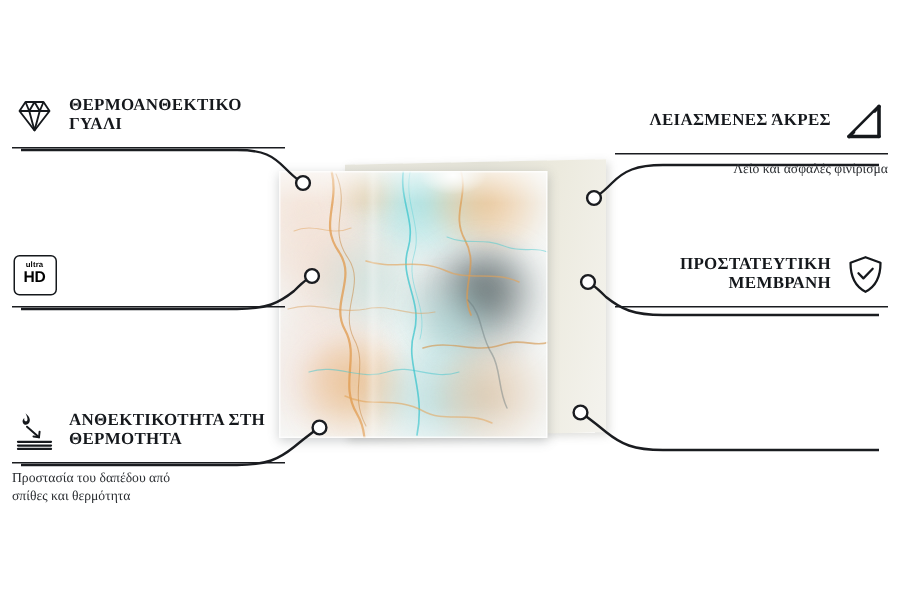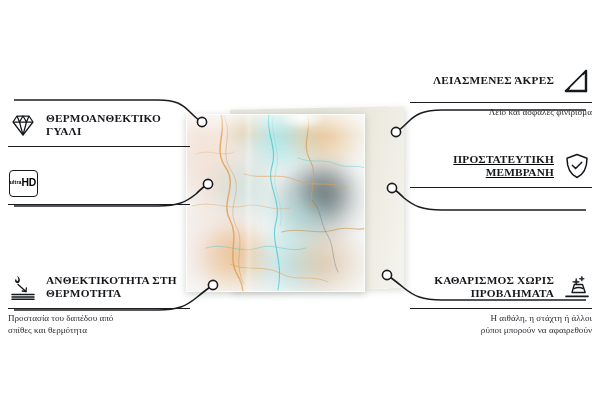--- a/index.html
+++ b/index.html
@@ -54,21 +54,21 @@
   }
   .rule{height:0;border-top:1.4px solid #1a1c20;margin-top:4px;}
   .fdesc{
     font-size:9.1px;line-height:11.6px;color:#2a2d31;margin-top:4px;
     font-family:"Liberation Serif", serif;
   }
 
   
   .hdbox{
     width:27px;height:25px;border:1.4px solid #15181c;border-radius:4px;
-    display:flex;flex-direction:row;align-items:center;justify-content:center;
+    display:flex;flex-direction:column;align-items:center;justify-content:center;
     font-family:"Liberation Sans", sans-serif;line-height:1;
   }
   .hdbox .u{font-size:5.2px;font-weight:700;letter-spacing:.1px;}
   .hdbox .h{font-size:10.4px;font-weight:700;margin-top:1px;letter-spacing:-.2px;}
 
   
   #lines{position:absolute;inset:0;width:600px;height:400px;pointer-events:none;}
 </style>
 </head>
 <body>
@@ -130,21 +130,21 @@
     <g fill="#ffffff" stroke="#1a1c20" stroke-width="1.6">
       <circle cx="202" cy="122" r="4.6"></circle>
       <circle cx="208" cy="184" r="4.6"></circle>
       <circle cx="213" cy="285" r="4.6"></circle>
       <circle cx="396" cy="132" r="4.6"></circle>
       <circle cx="392" cy="188" r="4.6"></circle>
       <circle cx="387" cy="275" r="4.6"></circle>
     </g>
   </svg>
 
-  <div class="feature left" style="top:60px;margin-top:48px;">
+  <div class="feature left" style="top:60px;">
     <div class="fhead">
       <div class="ficon">
         <svg viewBox="0 0 30 30" width="30" height="30" fill="none" stroke="#15181c" stroke-width="1.25" stroke-linejoin="round">
           <path d="M5,12 L15,25 L25,12 L21,6 L9,6 Z"></path>
           <path d="M5,12 L25,12 M9,6 L11.5,12 L15,25 M21,6 L18.5,12 L15,25 M11.5,12 L15,6 L18.5,12"></path>
         </svg>
       </div>
       <div class="ftitle">ΘΕΡΜΟΑΝΘΕΚΤΙΚΟ ΓΥΑΛΙ</div>
     </div>
     <div class="rule"></div>
@@ -187,43 +187,27 @@
           <path d="M18,19.5 L14.3,19 M18,19.5 L18.4,15.8"></path>
           <path d="M4,22.5 L26,22.5 M4,25 L26,25 M4,27.3 L26,27.3" stroke-width="1.5"></path>
         </svg>
       </div>
       <div class="ftitle">ΑΝΘΕΚΤΙΚΟΤΗΤΑ ΣΤΗ ΘΕΡΜΟΤΗΤΑ</div>
     </div>
     <div class="rule"></div>
     <div class="fdesc">Προστασία του δαπέδου από<br>σπίθες και θερμότητα</div>
   </div>
 
-  <div class="feature right" style="top:149px;text-decoration:underline;">
+  <div class="feature right" style="top:166px;">
     <div class="fhead">
       <div class="ficon">
         <svg viewBox="0 0 30 30" width="30" height="30" fill="none" stroke="#15181c" stroke-width="1.5" stroke-linecap="round" stroke-linejoin="round">
           <path d="M15,3.5 L25,7.2 C25,16 22,23 15,26.5 C8,23 5,16 5,7.2 Z"></path>
           <path d="M10.3,14.2 L13.6,17.6 L19.8,11.2"></path>
         </svg>
       </div>
       <div class="ftitle">ΠΡΟΣΤΑΤΕΥΤΙΚΗ ΜΕΜΒΡΑΝΗ</div>
     </div>
     <div class="rule"></div>
   </div>
 
-  <div class="feature right" style="top:270px;">
-    <div class="fhead">
-      <div class="ficon">
-        <svg viewBox="0 0 30 30" width="30" height="30" fill="none" stroke="#15181c" stroke-width="1.35" stroke-linecap="round" stroke-linejoin="round">
-          <path d="M10,20.5 L12.3,12.5 L20.5,12.5 L23.2,20.5 Z"></path>
-          <path d="M12,16.6 C14.6,15.3 18.4,15.3 21.4,16.6"></path>
-          <path d="M4,24.4 L26,24.4" stroke-width="1.6"></path>
-          <path d="M13.6,9.2 L14.2,6.4 L14.8,9.2 L17.4,9.9 L14.8,10.5 L14.2,13.1 L13.6,10.5 L11,9.9 Z" fill="#15181c" stroke-width=".7"></path>
-          <path d="M19.4,6.3 L19.9,4.3 L20.4,6.3 L22.3,6.8 L20.4,7.3 L19.9,9.2 L19.4,7.3 L17.5,6.8 Z" fill="#15181c" stroke-width=".7"></path>
-        </svg>
-      </div>
-      <div class="ftitle">ΚΑΘΑΡΙΣΜΟΣ ΧΩΡΙΣ ΠΡΟΒΛΗΜΑΤΑ</div>
-    </div>
-    <div class="rule"></div>
-    <div class="fdesc">Η αιθάλη, η στάχτη ή άλλοι<br>ρύποι μπορούν να αφαιρεθούν</div>
-  </div>
 
 </div>
 
 </body></html>

